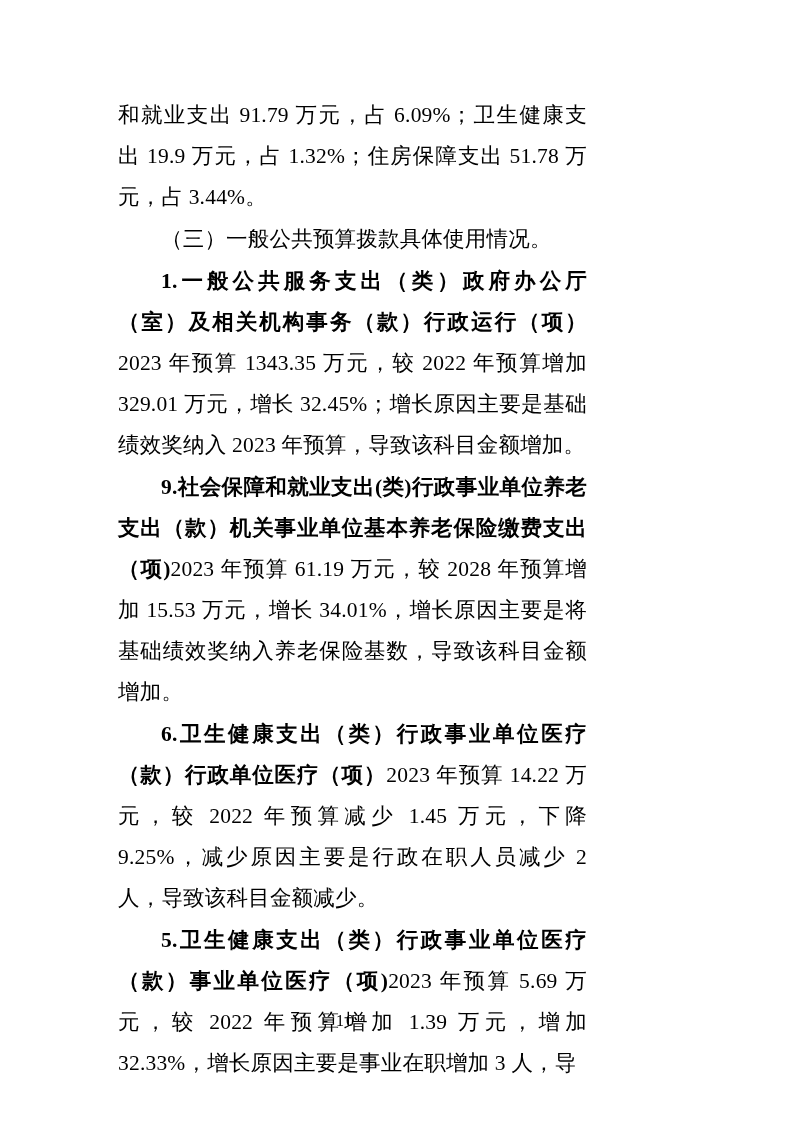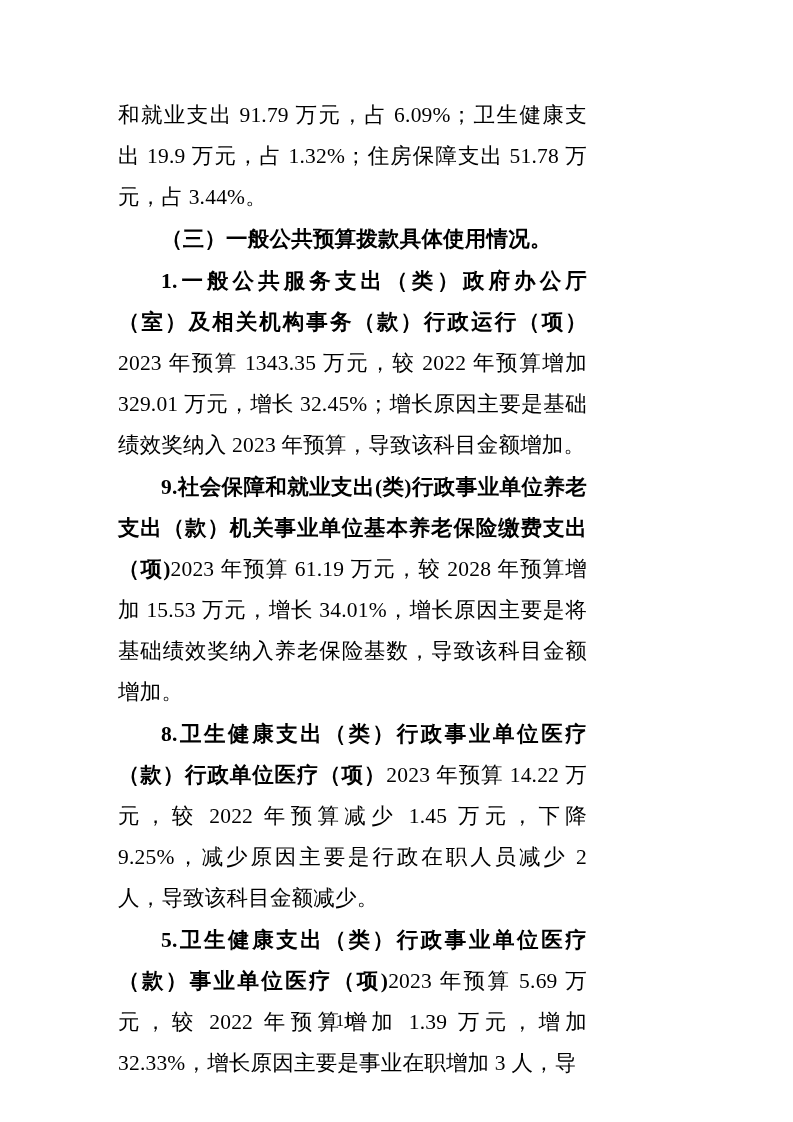--- a/index.html
+++ b/index.html
@@ -35,21 +35,21 @@
     letter-spacing: 0.2px;
   }
   p.indent2 {
     text-indent: 43px;
   }
   .bold {
     font-weight: bold;
     margin-top: 44px;
   }
   .heading {
-    font-weight: bold;
+    font-weight: normal;
   }
   .page-number {
     position: absolute;
     left: 0;
     right: 0;
     top: 1012px;
     text-align: center;
     font-size: 16px;
     font-family: "Liberation Serif", "DejaVu Serif", serif;
     letter-spacing: 2px;
@@ -63,19 +63,19 @@
 
     <p class="para">和就业支出 91.79 万元，占 6.09%；卫生健康支出 19.9 万元，占 1.32%；住房保障支出 51.78 万元，占 3.44%。</p>
 
     <p class="para indent2 heading">（三）一般公共预算拨款具体使用情况。</p>
 
     <p class="para indent2"><span class="bold">1.一般公共服务支出（类）政府办公厅（室）及相关机构事务（款）行政运行（项）</span><span>2023 年预算 1343.35 万元，较 2022 年预算增加 329.01 万元，增长 32.45%；增长原因主要是基础绩效奖纳入 2023 年预算，导致该科目金额增加。</span></p>
 
     <p class="para indent2"><span class="bold">9.社会保障和就业支出(类)行政事业单位养老支出（款）机关事业单位基本养老保险缴费支出（项)</span><span>2023 年预算 61.19 万元，较 2028 年预算增加 15.53 万元，增长 34.01%，增长原因主要是将基础绩效奖纳入养老保险基数，导致该科目金额增加。</span></p>
 
 
-    <p class="para indent2"><span class="bold">8.卫生健康支出（类）行政事业单位医疗（款）行政单位医疗（项）</span><span>2023 年预算 14.22 万元，较 2022 年预算减少 1.45 万元，下降 9.25%，减少原因主要是行政在职人员减少 2 人，导致该科目金额减少。</span></p>
+    <p class="para indent2"><span class="bold">6.卫生健康支出（类）行政事业单位医疗（款）行政单位医疗（项）</span><span>2023 年预算 14.22 万元，较 2022 年预算减少 1.45 万元，下降 9.25%，减少原因主要是行政在职人员减少 2 人，导致该科目金额减少。</span></p>
 
     <p class="para indent2"><span class="bold">5.卫生健康支出（类）行政事业单位医疗（款）事业单位医疗（项)</span><span>2023 年预算 5.69 万元，较 2022 年预算增加 1.39 万元，增加 32.33%，增长原因主要是事业在职增加 3 人，导</span></p>
 
   </div>
   <div class="page-number">- 10 -</div>
 </div>
 
 </body></html>

